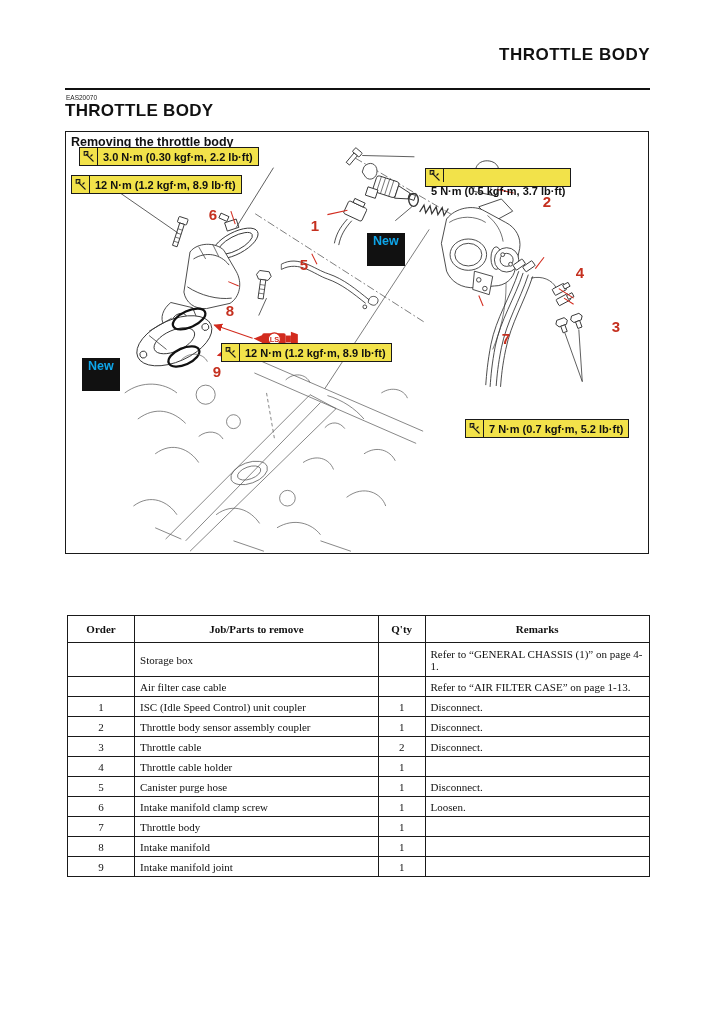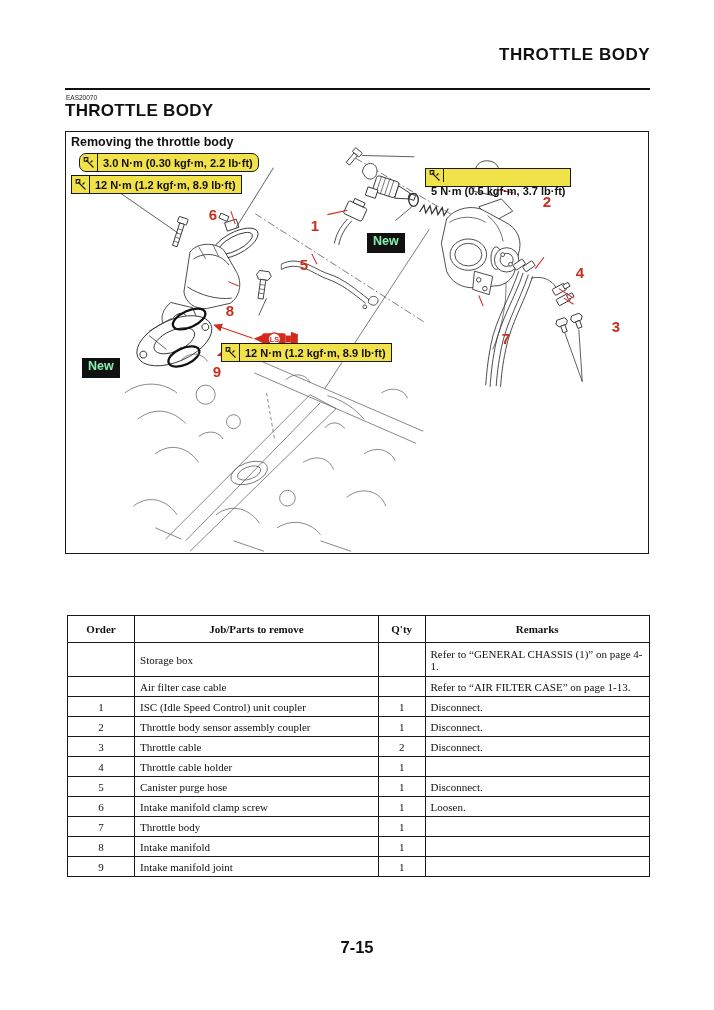--- a/index.html
+++ b/index.html
@@ -15,21 +15,21 @@
   .sec-title{position:absolute;top:101px;left:65px;font-size:17px;font-weight:bold;letter-spacing:.3px;}
   
   .figure{position:absolute;left:65px;top:131px;width:584px;height:423px;border:1.3px solid #1a1a1a;box-sizing:border-box;}
   .fig-title{position:absolute;left:5px;top:3px;font-size:12.5px;font-weight:bold;}
   .fig-svg{position:absolute;left:0;top:0;width:100%;height:100%;}
   
   .tlabel{position:absolute;display:flex;align-items:stretch;background:#f2e24a;border:1.2px solid #1a1a1a;height:17px;box-sizing:content-box;z-index:3;}
   .tlabel .ticon{width:17px;border-right:1.2px solid #1a1a1a;display:flex;align-items:center;justify-content:center;}
   .tlabel .ttext{font-size:11px;font-weight:bold;white-space:nowrap;padding:1px 5px 0 5px;line-height:16px;}
   
-  .newlabel{position:absolute;background:#111;color:#86efac;font-size:12.5px;font-weight:bold;padding:1px 6px 5px 6px;z-index:3;line-height:14px;}
+  .newlabel{position:absolute;background:#111;color:#0ea5e9;font-size:12.5px;font-weight:bold;padding:1px 6px 18px 6px;z-index:3;line-height:14px;}
   
   .callout{position:absolute;color:#c5301f;font-size:15px;font-weight:bold;transform:translate(-50%,-52%);z-index:4;line-height:1;}
   
   .ptable{position:absolute;left:67px;top:615px;width:583px;border-collapse:collapse;table-layout:fixed;font-size:11px;}
   .ptable th,.ptable td{border:1.2px solid #1a1a1a;padding:2px 5px;vertical-align:middle;overflow:hidden;font-family:Liberation Serif, serif;}
   .ptable th{font-weight:bold;text-align:center;height:22px;}
   .ptable td{height:15px;margin-left:48px;}
   .col-order{width:66px;}
   .col-job{width:240px;}
   .col-qty{width:46px;}
@@ -249,21 +249,21 @@
           <path d="M0,9.5 L11,5 L11,15 Z"></path>
           <rect x="10" y="3.5" width="27" height="13" rx="2"></rect>
           <rect x="37" y="6" width="6" height="8"></rect>
           <path d="M43,1.5 L51,4.5 L51,15.5 L43,18.5 Z"></path>
         </g>
         <circle cx="24" cy="10" r="7" fill="#fff" stroke="#d22b1e" stroke-width="1.4"></circle>
         <text x="24" y="13" text-anchor="middle" font-size="8.5" font-weight="bold" fill="#d22b1e" font-family="Liberation Sans, sans-serif">LS</text>
       </g>
     </svg>
 
-    <div class="tlabel" style="left:13px;top:21px;border-radius:7px;">
+    <div class="tlabel" style="left:13px;top:15px;">
       <span class="ticon">
         <svg width="13" height="13" viewBox="0 0 13 13">
             <path d="M2.2,1.6 l3.6,0 l0,3.6 l-3.6,0 z M4,4 L11.5,11.5 M8.5,6.5 l2,-2" stroke="#1a1a1a" stroke-width="1.1" fill="#f2e24a"></path>
           </svg>
       </span>
       <span class="ttext">3.0 N·m (0.30 kgf·m, 2.2 lb·ft)</span>
     </div>
     <div class="tlabel" style="left:5px;top:43px;">
       <span class="ticon">
         <svg width="13" height="13" viewBox="0 0 13 13">
@@ -281,20 +281,28 @@
       <span class="ttext">5 N·m (0.5 kgf·m, 3.7 lb·ft)</span>
     </div>
     <div class="tlabel" style="left:155px;top:211px;">
       <span class="ticon">
         <svg width="13" height="13" viewBox="0 0 13 13">
             <path d="M2.2,1.6 l3.6,0 l0,3.6 l-3.6,0 z M4,4 L11.5,11.5 M8.5,6.5 l2,-2" stroke="#1a1a1a" stroke-width="1.1" fill="#f2e24a"></path>
           </svg>
       </span>
       <span class="ttext">12 N·m (1.2 kgf·m, 8.9 lb·ft)</span>
     </div>
+    <div class="tlabel" style="left:399px;top:287px;">
+      <span class="ticon">
+        <svg width="13" height="13" viewBox="0 0 13 13">
+            <path d="M2.2,1.6 l3.6,0 l0,3.6 l-3.6,0 z M4,4 L11.5,11.5 M8.5,6.5 l2,-2" stroke="#1a1a1a" stroke-width="1.1" fill="#f2e24a"></path>
+          </svg>
+      </span>
+      <span class="ttext">7 N·m (0.7 kgf·m, 5.2 lb·ft)</span>
+    </div>
 
     <div class="newlabel" style="left:301px;top:101px;">New</div>
     <div class="newlabel" style="left:16px;top:226px;">New</div>
 
     <span class="callout" style="left:249px;top:94px;">1</span>
     <span class="callout" style="left:481px;top:70px;">2</span>
     <span class="callout" style="left:550px;top:195px;">3</span>
     <span class="callout" style="left:514px;top:141px;">4</span>
     <span class="callout" style="left:238px;top:133px;">5</span>
     <span class="callout" style="left:147px;top:83px;">6</span>
@@ -381,14 +389,13 @@
       </tr>
       <tr>
         <td class="c">9</td>
         <td>Intake manifold joint</td>
         <td class="c">1</td>
         <td></td>
       </tr>
     </tbody>
   </table>
 
-  <div class="footer-page">7-15</div>
 </div>
 
 </body></html>

